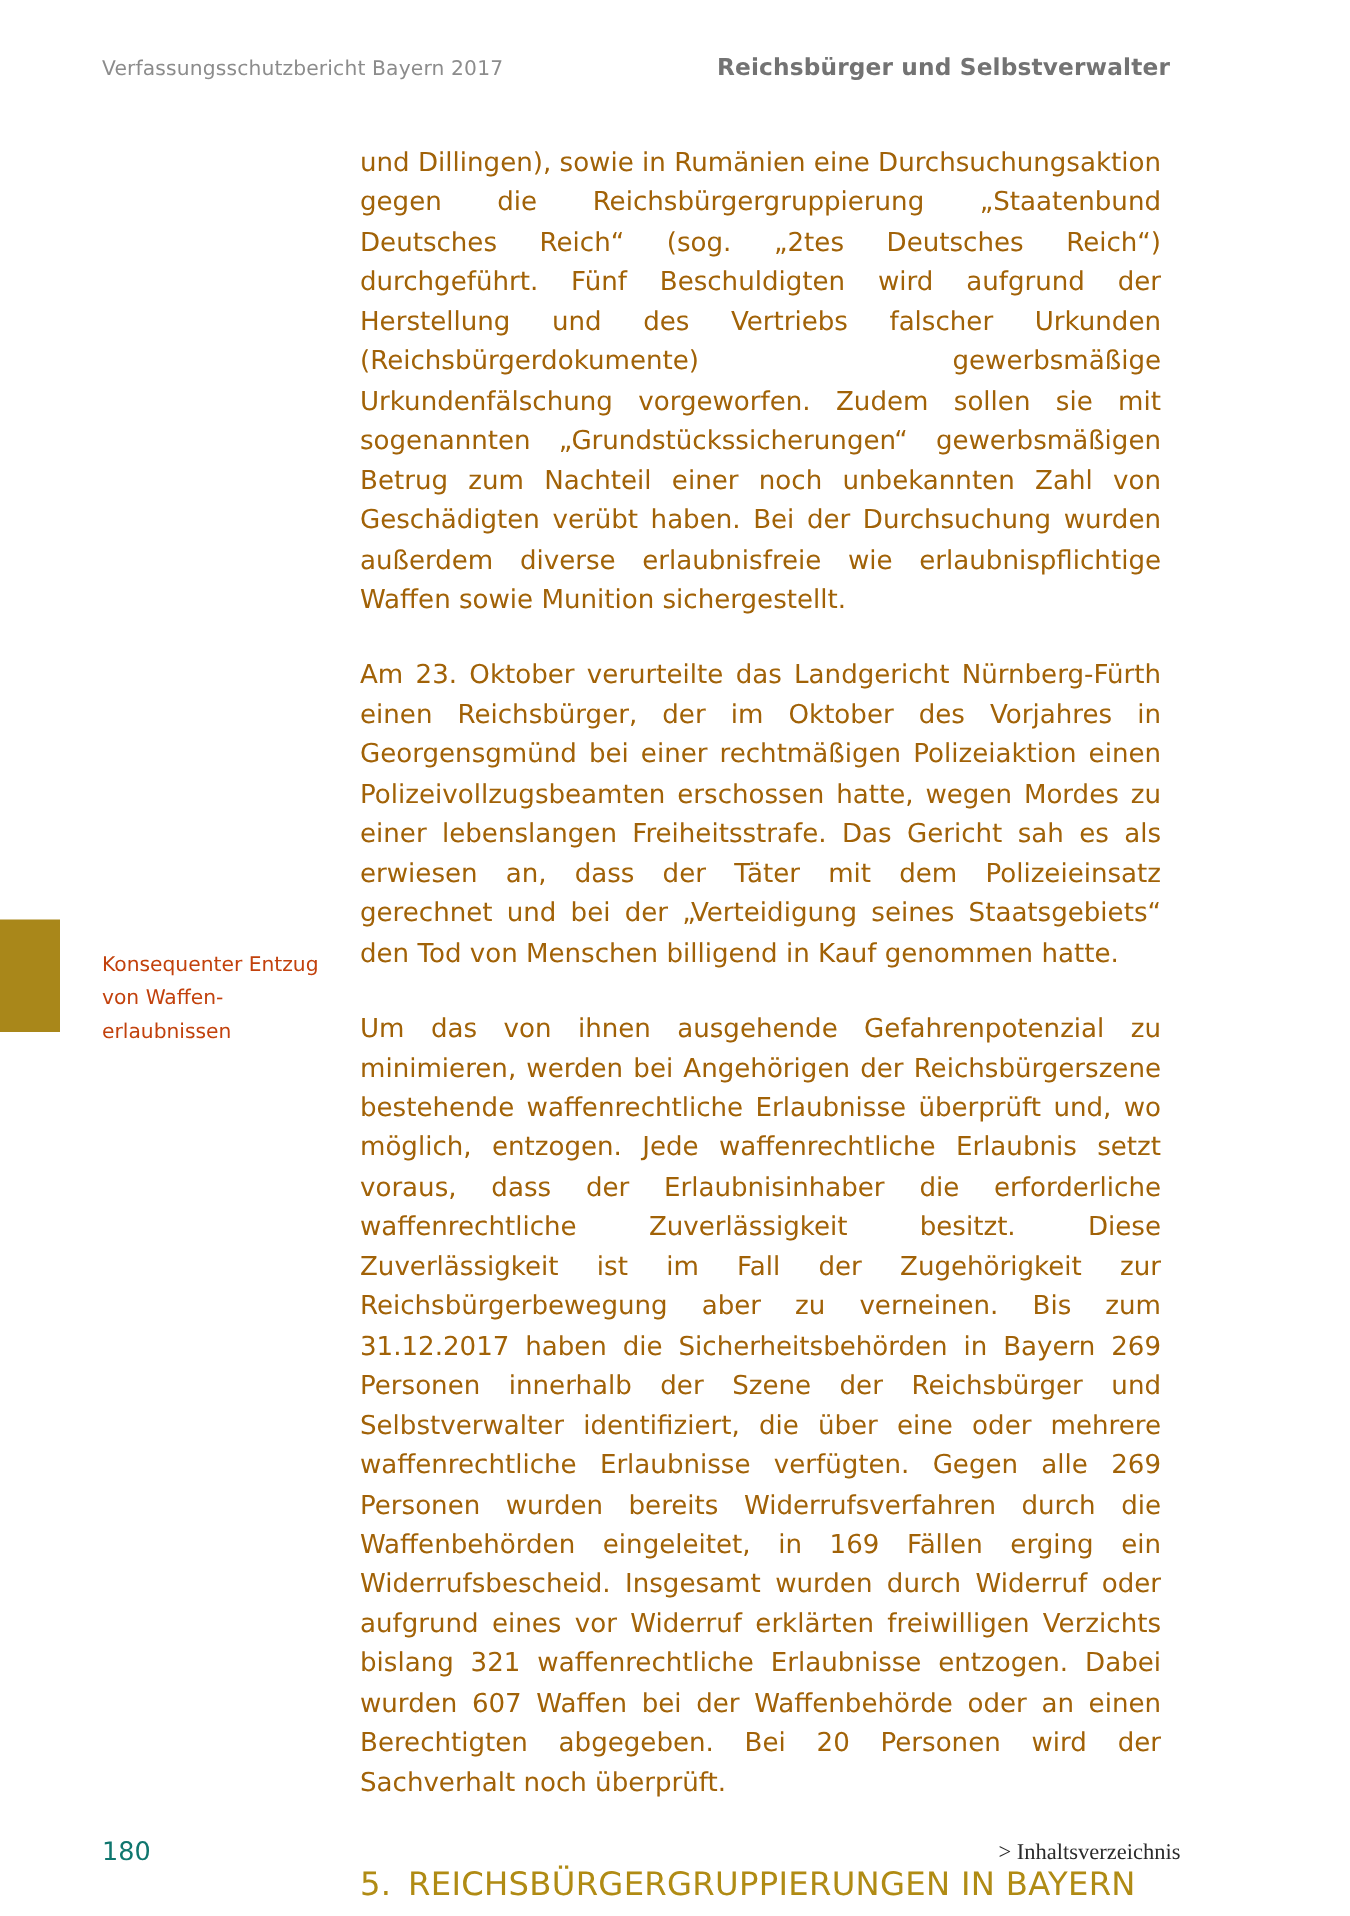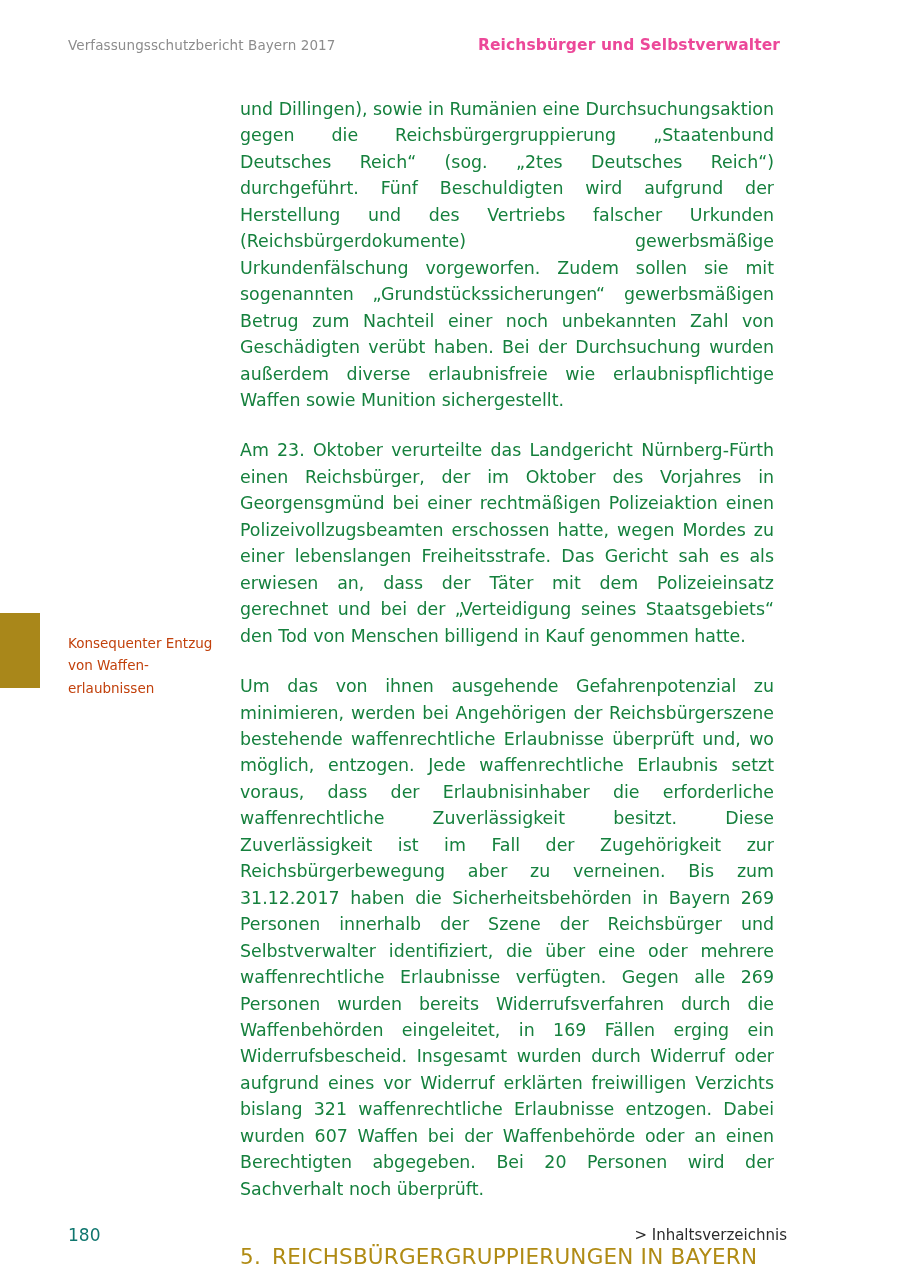--- a/index.html
+++ b/index.html
@@ -33,21 +33,21 @@
     align-items: baseline;
     justify-content: space-between;
   }
   .header-left {
     font-size: 13.5px;
     color: #8c8c8c;
     letter-spacing: 0.1px;
   }
   .header-right {
     font-size: 15.5px;
-    color: #ec4899;
+    color: #737373;
     font-weight: bold;
     letter-spacing: 0.1px;
   }
 
   
   .margin-marker {
     position: absolute;
     left: 0;
     top: 613px;
     width: 40px;
@@ -70,21 +70,21 @@
     left: 240px;
     top: 96px;
     width: 546px;
   }
   .content p {
     margin: 0 12px 24px 0;
     font-size: 17.4px;
     line-height: 1.52;
     text-align: justify;
     text-justify: inter-word;
-    color: #15803d;
+    color: #a16207;
     hyphens: manual;
   }
   .content p:last-child {
     margin-bottom: 0;
   }
 
   .section-heading {
     margin: 40px 0 26px 0;
     color: #b08b14;
     font-size: 21.5px;
@@ -110,20 +110,21 @@
     font-size: 17px;
     color: #0f766e;
   }
   .footer-toc {
     position: absolute;
     right: 113px;
     bottom: 33px;
     font-size: 15px;
     color: #2b2b2b;
     text-decoration: none;
+    font-family: Liberation Serif, serif;
   }
 </style>
 </head>
 <body>
 
 <div class="page">
 
   <div class="header">
     <div class="header-left">Verfassungsschutzbericht Bayern 2017</div>
     <div class="header-right">Reichsbürger und Selbstverwalter</div>

